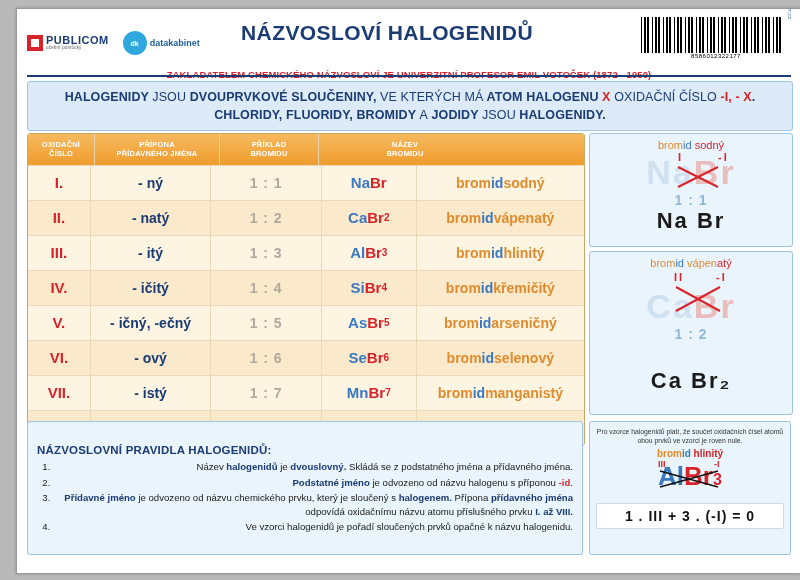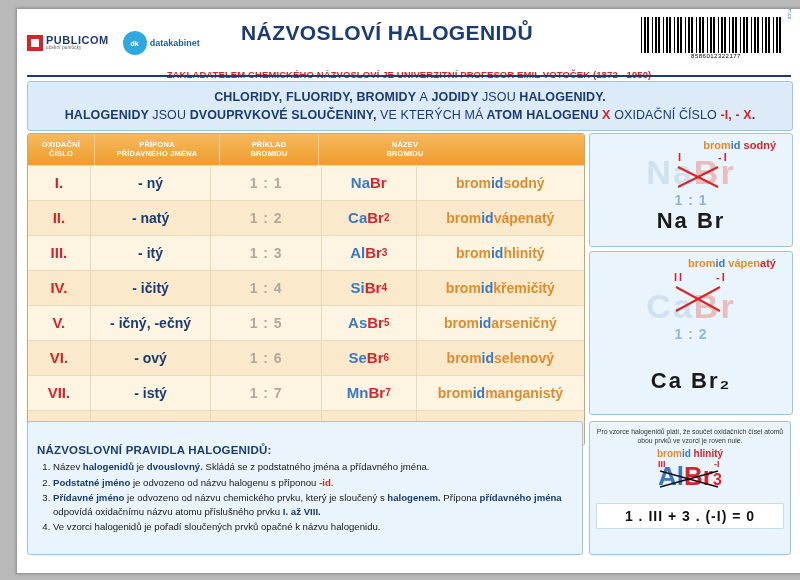--- a/index.html
+++ b/index.html
@@ -100,36 +100,36 @@
   .nm .o{color:#e08c2e;}
   .nm .b{color:#3a78c2;}
   
   .rpanel{
     position:absolute;left:572px;width:202px;
     border:1px solid #9cc4e4;border-radius:3px;background:#eaf4fc;
     overflow:hidden;
   }
   .rp1{top:124px;height:112px;}
   .rp2{top:242px;height:162px;}
-  .rp-title{text-align:right;font-size:11px;font-weight:bold;padding:5px 16px 2px;}
+  .rp-title{text-align:center;font-size:11px;font-weight:normal;padding:5px 8px 2px;}
   .big-formula{text-align:center;font-weight:bold;}
   .ghost{color:#cfe1f0;font-size:34px;letter-spacing:2px;position:relative;}
   .ghost .gr{color:#e8bdbb;}
   .ratio-r{color:#8fb8d6;font-size:14px;font-weight:bold;text-align:center;letter-spacing:1px;}
   .plain{color:#1a1a1a;font-size:22px;font-weight:bold;text-align:center;letter-spacing:2px;}
   .arrow-red{position:absolute;color:#d8232a;font-size:18px;font-weight:bold;}
   
   .rules{
     position:absolute;left:10px;top:412px;width:556px;height:134px;
     border:1px solid #9cc4e4;border-radius:3px;background:#eaf4fc;padding:6px 9px;
     box-sizing:border-box;
   }
   .rules h3{margin:16px 0 4px 0;font-size:11.5px;color:#1a3b73;letter-spacing:.2px;}
   .rules ol{margin:0;padding-left:16px;}
-  .rules li{font-size:9.6px;color:#1a1a1a;line-height:1.42;margin-bottom:2px;}
+  .rules li{font-size:9.6px;color:#1a1a1a;line-height:1.42;margin-bottom:2px;text-align:right;}
   .rules b{color:#1a3b73;}
   .rules .rb{color:#d8232a;font-weight:bold;}
   
   .rp3{
     position:absolute;left:572px;top:412px;width:202px;height:134px;
     border:1px solid #9cc4e4;border-radius:3px;background:#eaf4fc;
     box-sizing:border-box;padding:5px 6px;overflow:hidden;
   }
   .rp3 .note{font-size:6.8px;color:#333;line-height:1.35;text-align:center;}
   .eq{background:#fff;border:1px solid #c8dced;border-radius:2px;margin-top:4px;
@@ -172,35 +172,35 @@
       <div class="barnum">8586012322177</div>
       <div class="barside">www.publicom.cz</div>
     </div>
 
     <div class="subtitle">ZAKLADATELEM CHEMICKÉHO NÁZVOSLOVÍ JE UNIVERZITNÍ PROFESOR EMIL VOTOČEK (1872 - 1950)</div>
   </div>
   <div class="hr"></div>
 
   <div class="banner">
     <div class="ln">
-      <span>CHLORIDY, FLUORIDY, BROMIDY</span>
-      <span class="norm">A</span>
-      <span>JODIDY</span>
-      <span class="norm">JSOU</span>
-      <span>HALOGENIDY.</span>
-    </div>
-    <div class="ln">
       <span>HALOGENIDY</span>
       <span class="norm">JSOU</span>
       <span>DVOUPRVKOVÉ SLOUČENINY,</span>
       <span class="norm">VE KTERÝCH MÁ</span>
       <span>ATOM HALOGENU</span>
       <span class="red">X</span>
       <span class="norm">OXIDAČNÍ ČÍSLO</span>
       <span class="red">-I, - X</span><span>.</span>
+    </div>
+    <div class="ln">
+      <span>CHLORIDY, FLUORIDY, BROMIDY</span>
+      <span class="norm">A</span>
+      <span>JODIDY</span>
+      <span class="norm">JSOU</span>
+      <span>HALOGENIDY.</span>
     </div>
   </div>
 
   <div class="table">
     <div class="thead">
       <div class="c1">OXIDAČNÍ<br>ČÍSLO</div>
       <div class="c2">PŘÍPONA<br>PŘÍDAVNÉHO JMÉNA</div>
       <div class="c4">PŘÍKLAD<br>BROMIDU</div>
       <div class="c5">NÁZEV<br>BROMIDU</div>
     </div>

